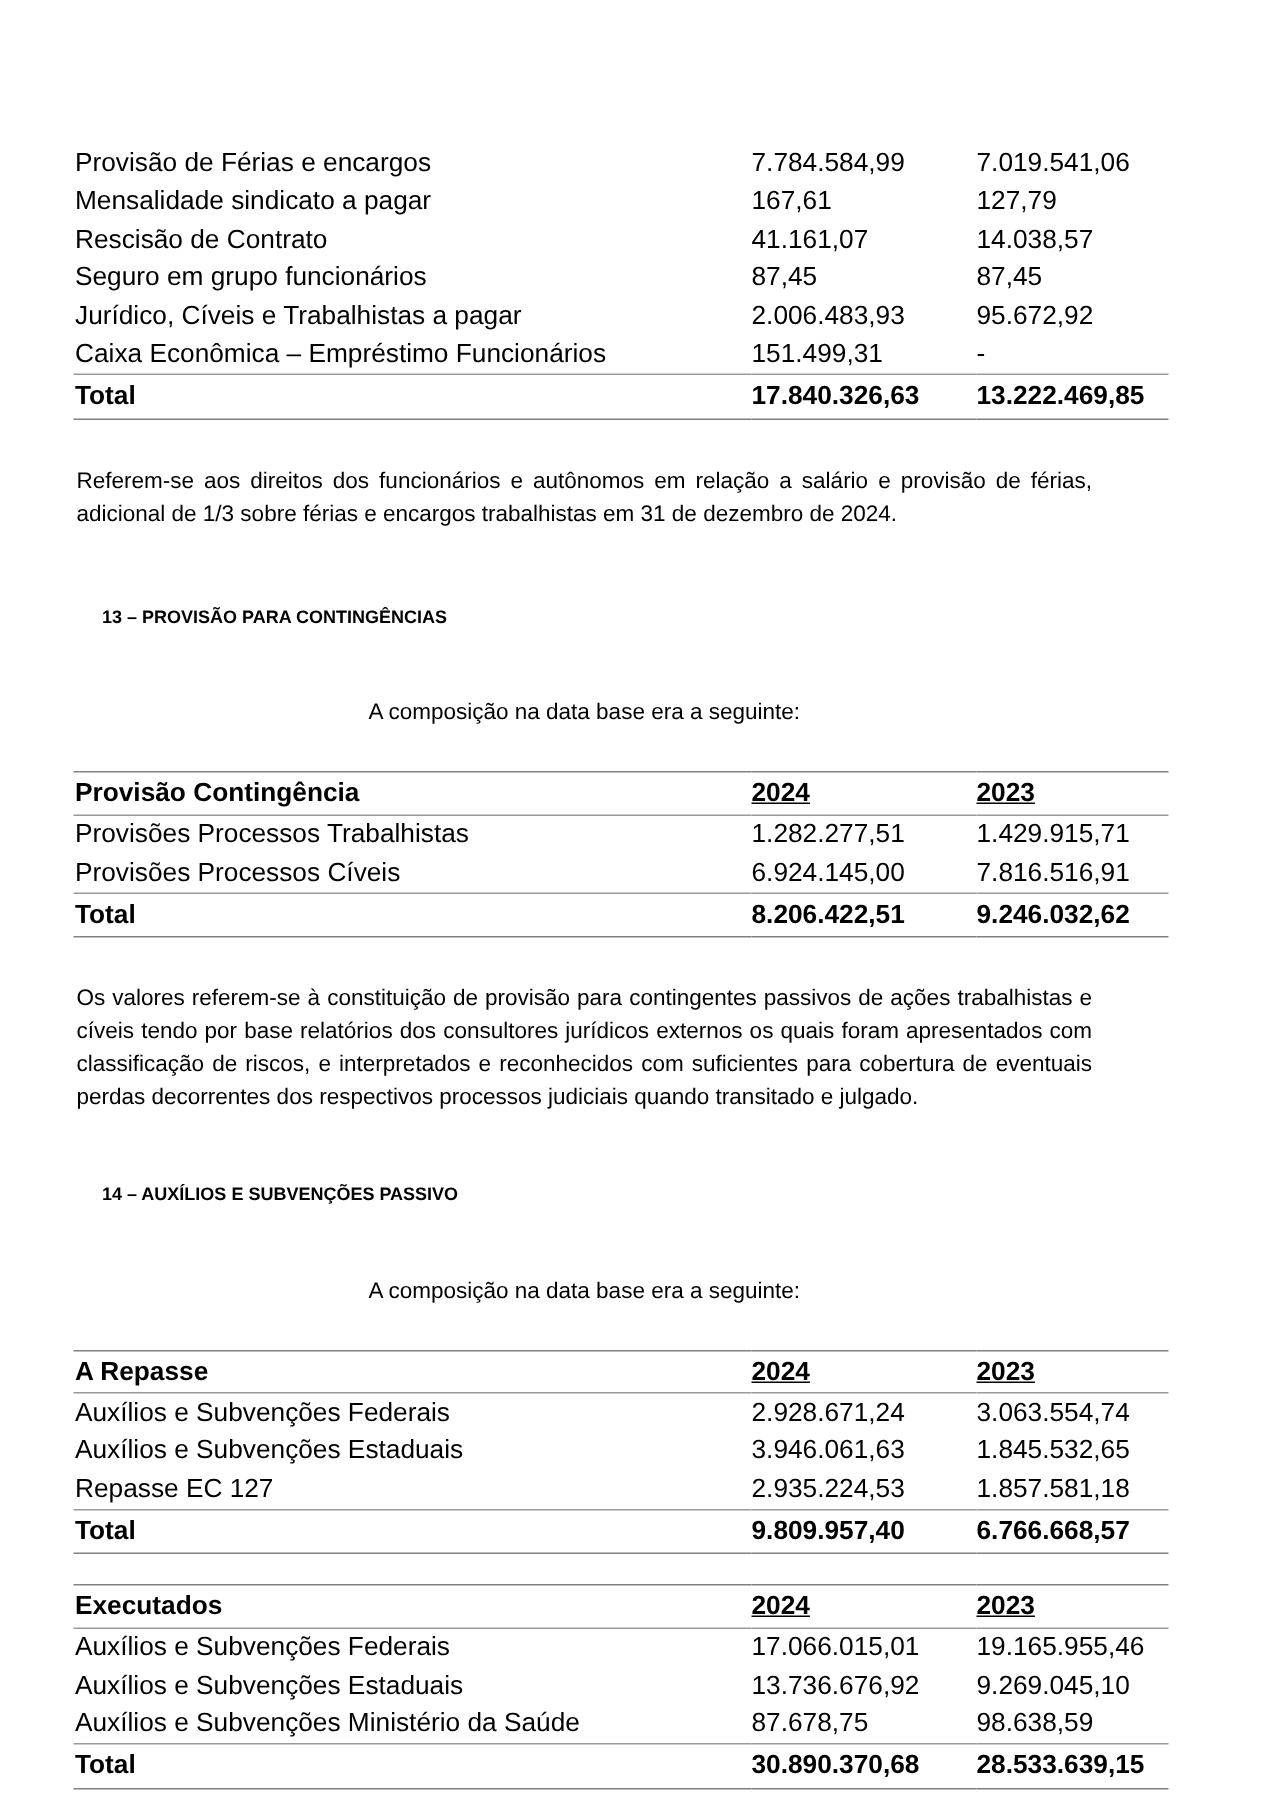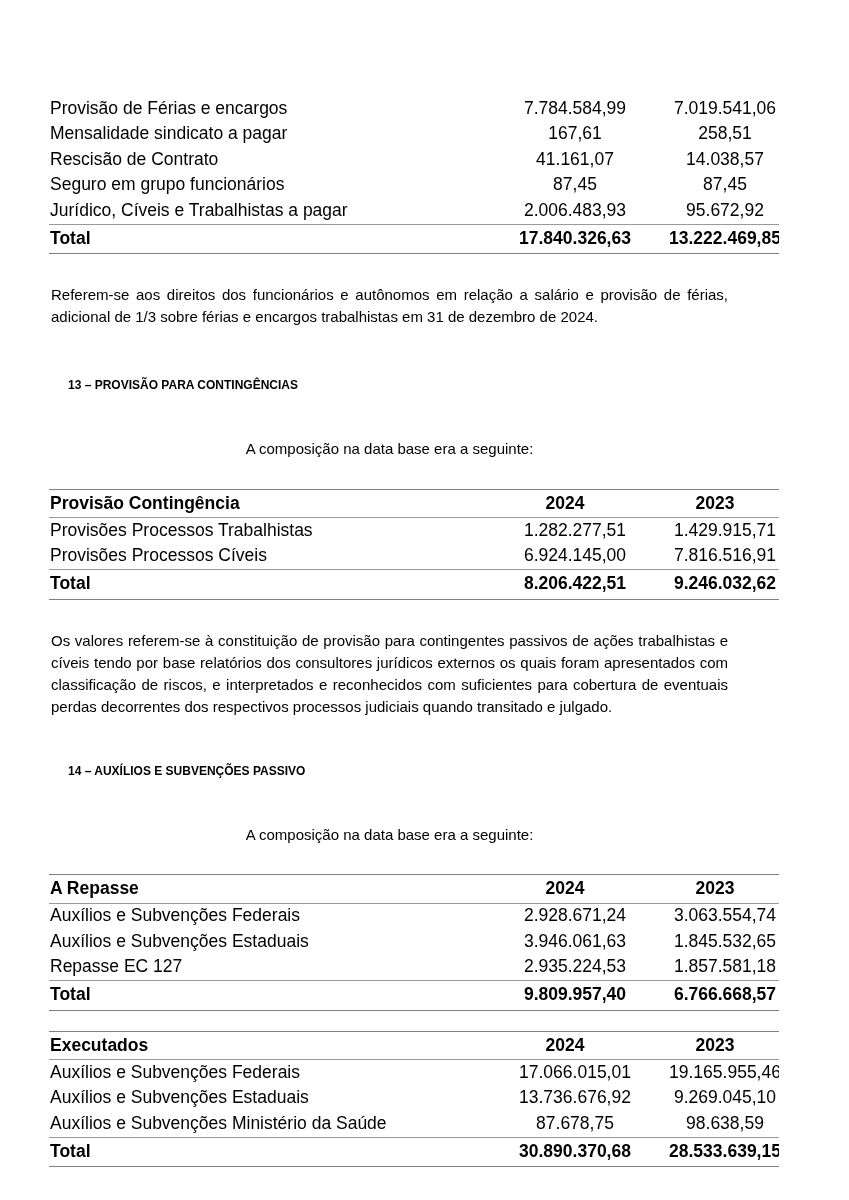--- a/index.html
+++ b/index.html
@@ -39,33 +39,33 @@
     padding: 3.5px 0 4.5px 0;
     vertical-align: baseline;
     font-weight: normal;
     border: 0;
   }
   table.fin td.label, table.fin th.label {
     text-align: left;
     padding-left: 1px;
   }
   table.fin td.num, table.fin th.num {
-    text-align: center;
+    text-align: left;
     padding-right: 2px;
   }
 
   
   tr.hdr th {
     font-weight: bold;
     border-top: 1.6px solid #808080;
     border-bottom: 1.3px solid #9a9a9a;
     padding-top: 5px;
     padding-bottom: 5px;
   }
-  tr.hdr th.num { text-align: center; padding-right: 22px; }
+  tr.hdr th.num { text-align: left; padding-right: 22px; text-decoration: underline; }
 
   
   tr.total td {
     font-weight: bold;
     border-top: 1.3px solid #9a9a9a;
     border-bottom: 1.6px solid #808080;
     padding-top: 5px;
     padding-bottom: 6px;
   }
 
@@ -109,36 +109,41 @@
         </colgroup>
       <tbody>
         <tr>
           <td class="label">Provisão de Férias e encargos</td>
           <td class="num">7.784.584,99</td>
           <td class="num">7.019.541,06</td>
         </tr>
         <tr>
           <td class="label">Mensalidade sindicato a pagar</td>
           <td class="num">167,61</td>
-          <td class="num">258,51</td>
+          <td class="num">127,79</td>
         </tr>
         <tr>
           <td class="label">Rescisão de Contrato</td>
           <td class="num">41.161,07</td>
           <td class="num">14.038,57</td>
         </tr>
         <tr>
           <td class="label">Seguro em grupo funcionários</td>
           <td class="num">87,45</td>
           <td class="num">87,45</td>
         </tr>
         <tr>
           <td class="label">Jurídico, Cíveis e Trabalhistas a pagar</td>
           <td class="num">2.006.483,93</td>
           <td class="num">95.672,92</td>
+        </tr>
+        <tr>
+          <td class="label">Caixa Econômica – Empréstimo Funcionários</td>
+          <td class="num">151.499,31</td>
+          <td class="num">-</td>
         </tr>
         <tr class="total">
           <td class="label">Total</td>
           <td class="num">17.840.326,63</td>
           <td class="num">13.222.469,85</td>
         </tr>
       </tbody>
     </table>
   </div>
 

